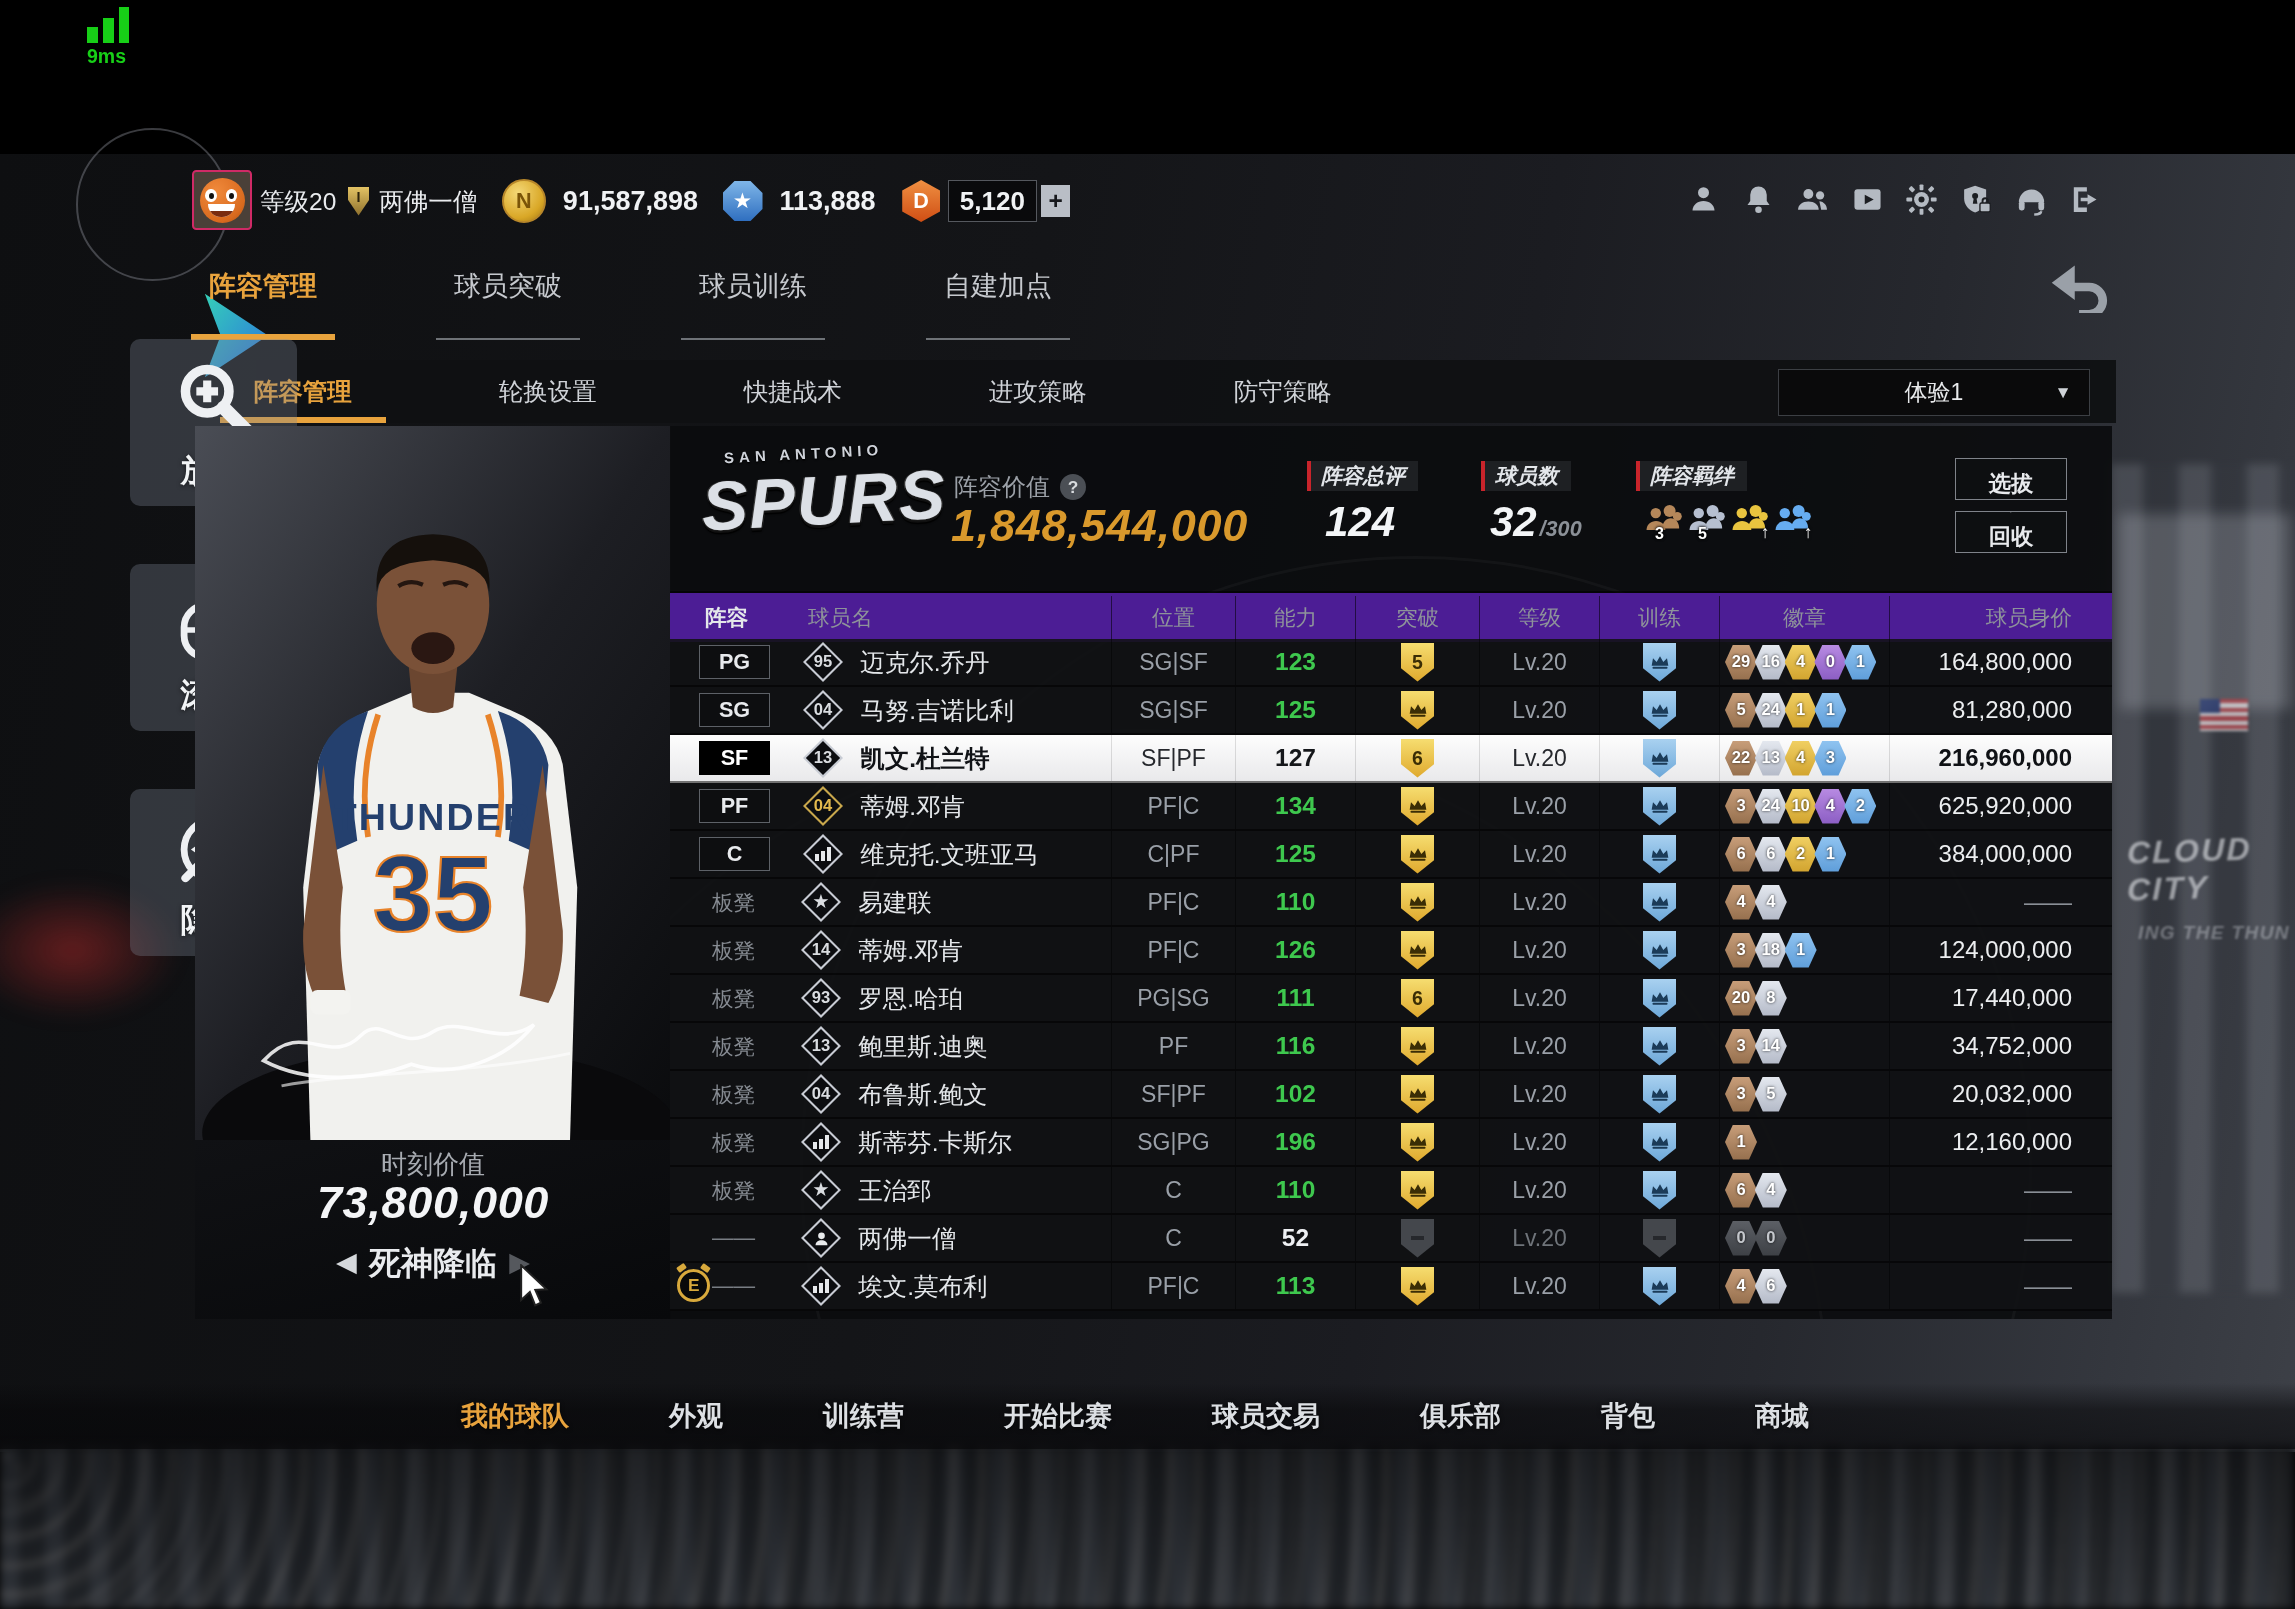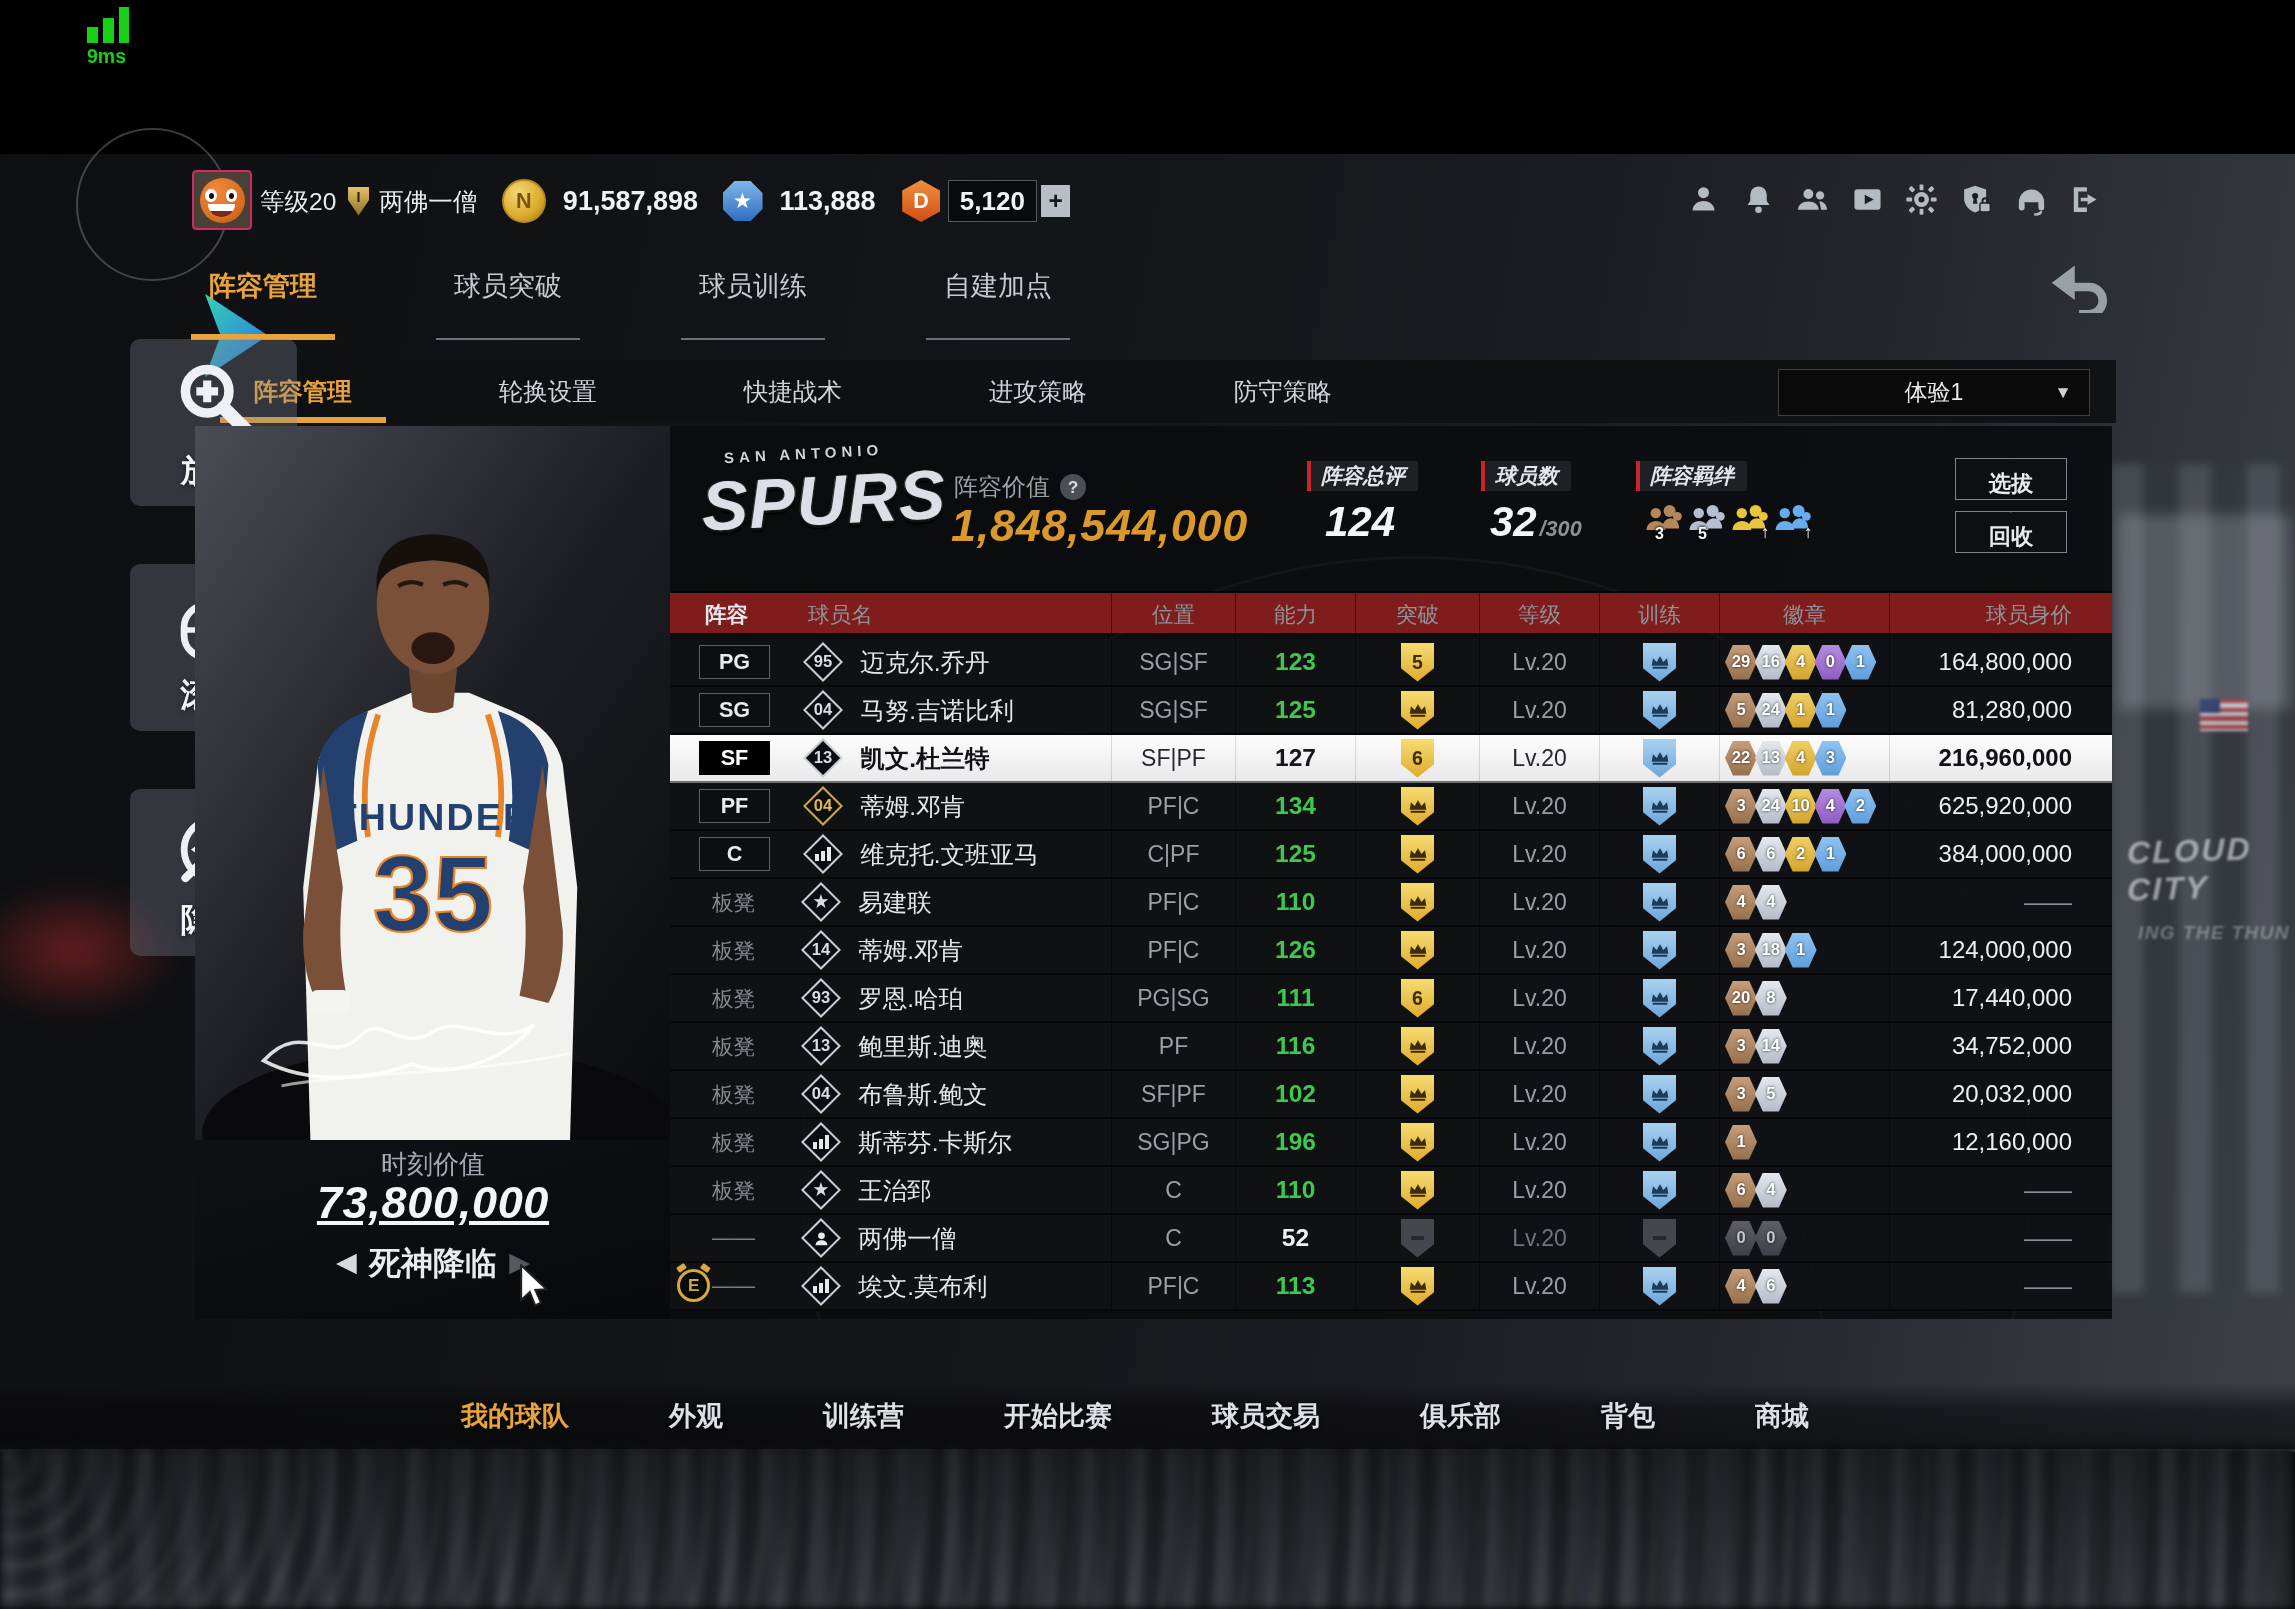--- a/index.html
+++ b/index.html
@@ -99,21 +99,21 @@
   .tool .tic svg{width:100%;height:100%;}
   .tool .tlb{position:absolute;left:0;right:0;bottom:13px;text-align:center;
     font:700 33px "Liberation Sans",sans-serif;color:#f2f4f6;text-shadow:0 1.4px 4.3px rgba(0,0,0,.6);}
   
   .pcard{position:absolute;left:195px;top:426px;width:476px;height:893px;overflow:hidden;
     background:linear-gradient(165deg,#43464e 0%,#26272c 38%,#101114 70%,#08090b 100%);}
   .pcard svg.portrait{position:absolute;left:0;top:0;}
   .moment-label{position:absolute;left:0;right:0;top:721px;text-align:center;
     font:500 26px "Liberation Sans",sans-serif;color:#a7abb1;}
   .moment-value{position:absolute;left:0;right:0;top:751px;text-align:center;
-    font:800 italic 45px "Liberation Sans",sans-serif;color:#f4f5f7;letter-spacing:0.7px;text-decoration:underline;}
+    font:800 italic 45px "Liberation Sans",sans-serif;color:#f4f5f7;letter-spacing:0.7px;}
   .moment-row{position:absolute;left:0;right:0;top:816px;height:36px;text-align:center;}
   .moment-name{font:600 32px "Liberation Sans",sans-serif;color:#e9ebee;}
   .m-arrow{position:absolute;top:4.3px;font-size:27px;}
   .m-left{left:141px;color:#d5d8dc;cursor:pointer;}
   .m-right{right:141px;color:#55585d;cursor:pointer;}
   .cursor{position:absolute;left:323px;top:838px;width:33px;height:48px;z-index:50;}
   
   .roster{position:absolute;left:670px;top:426px;width:1442px;height:893px;background:rgba(11,12,14,.92);}
   .arcs{position:absolute;inset:0;overflow:hidden;pointer-events:none;}
   .arcs::before{content:"";position:absolute;left:130px;top:130px;width:1226px;height:1226px;border-radius:50%;
@@ -147,21 +147,21 @@
   .bond .ba{position:absolute;right:1.4px;bottom:0px;font:800 17.3px "Liberation Sans",sans-serif;color:#fff;
     text-shadow:0 0 2.9px #000;}
   .bond.bronze{color:#b5875a;} .bond.silver{color:#b6bfd0;} .bond.gold{color:#e9c43f;} .bond.blue{color:#66acf0;}
   .rbtn{position:absolute;left:1285px;width:110px;height:40px;border:1.4px solid #7f838a;background:rgba(14,15,17,.5);
     display:flex;align-items:center;justify-content:center;gap:8.7px;cursor:pointer;
     font:600 22.3px "Liberation Sans",sans-serif;color:#e8eaed;flex-direction:column;}
   .rbtn svg{width:21.6px;height:21.6px;stroke:#d8dadd;fill:none;stroke-width:2;}
   .btn-select{top:32px;} .btn-recycle{top:85px;}
   
   .tgrid{display:grid;grid-template-columns:441px 124px 120px 124px 120px 120px 170px 223px;}
-  .thead{position:absolute;left:0;top:167px;width:1442px;height:40px;background:#7f1d1d;align-items:center;}
+  .thead{position:absolute;left:0;top:167px;width:1442px;height:49px;background:#4c1d95;align-items:center;}
   .thead .hc{height:43px;display:flex;align-items:center;justify-content:center;
     font:500 21.6px "Liberation Sans",sans-serif;color:#8e939a;border-left:1.4px solid rgba(0,0,0,.55);}
   .thead .hc:first-child{border-left:none;position:relative;}
   .thead .h-squad{position:absolute;left:35px;color:#e4e7ea;font-weight:700;}
   .thead .h-name{position:absolute;left:138px;}
   .thead .h-price{justify-content:flex-end;padding-right:40px;}
   .tbody{position:absolute;left:0;top:213px;width:1442px;}
   .row{height:46px;background:rgba(17,18,21,.88);border-bottom:2.2px solid rgba(0,0,0,.55);position:relative;}
   .row .cell{height:46px;display:flex;align-items:center;justify-content:center;border-left:1.4px solid rgba(0,0,0,.45);}
   .row .cell.c1{justify-content:flex-start;border-left:none;padding-left:29px;}

